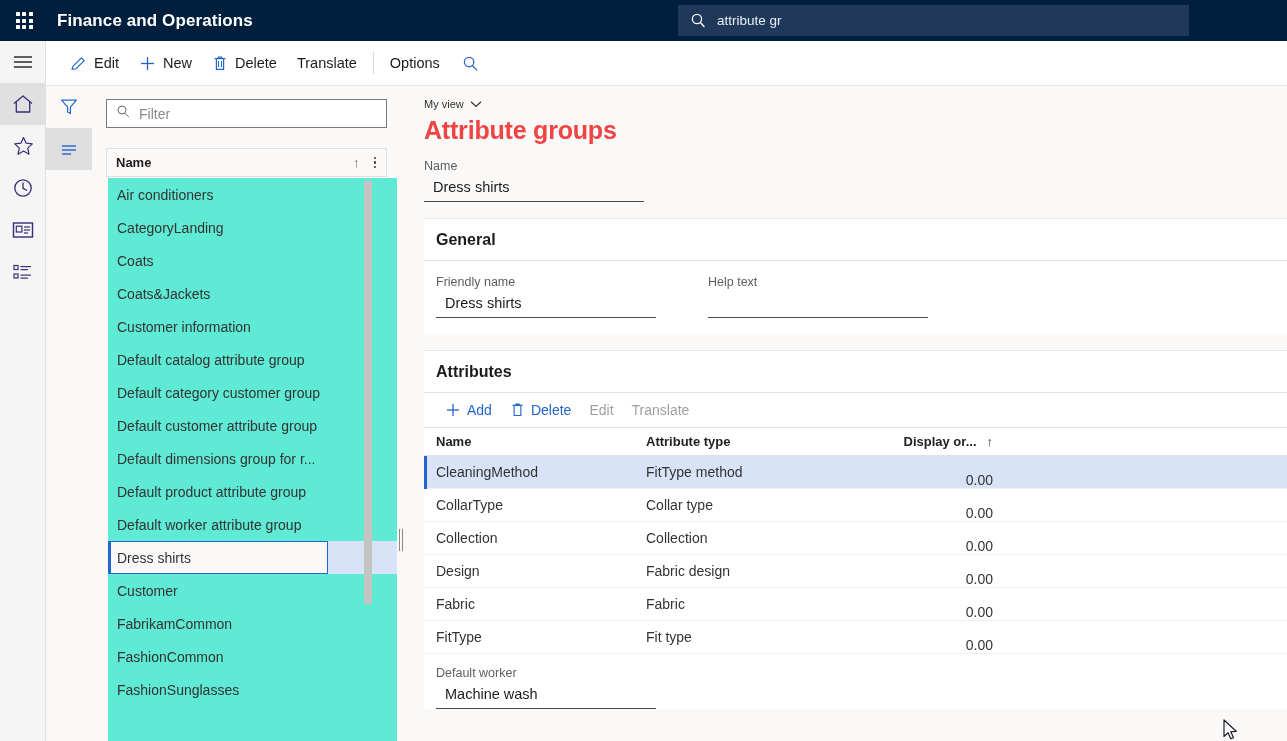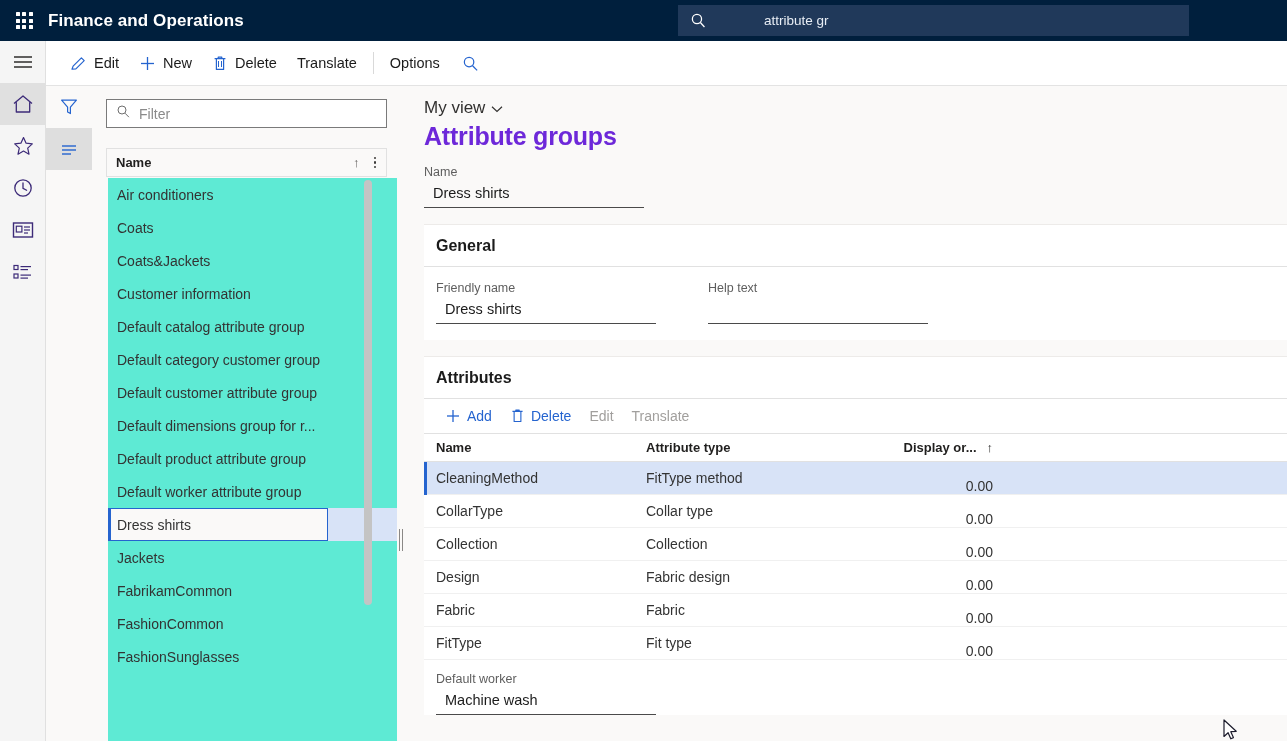--- a/index.html
+++ b/index.html
@@ -21,26 +21,26 @@
     display: flex; align-items: center; justify-content: center;
     cursor: pointer;
   }
   .waffle-grid {
     display: grid; grid-template-columns: repeat(3, 4px);
     grid-template-rows: repeat(3, 4px); gap: 2.5px;
   }
   .waffle-grid i { display: block; width: 4px; height: 4px; background: #ffffff; border-radius: 0.5px; }
   .app-title {
     color: #ffffff; font-size: 17px; font-weight: bold;
-    letter-spacing: 0.1px;
+    margin-left: 9px; letter-spacing: 0.1px;
   }
   .globalsearch {
     position: absolute; left: 678px; top: 5px; width: 511px; height: 31px;
     background: #20395A; display: flex; align-items: center;
-    padding-left: 12px; cursor: text; gap: 47px;
+    padding-left: 12px; cursor: text;
   }
   .gs-icon { width: 17px; height: 17px; margin-right: 10px; flex: none; }
   .gs-text { color: #E8EEF5; font-size: 13.5px; }
 
   
   .rail {
     position: absolute; left: 0; top: 41px; width: 46px; height: 700px;
     background: #F5F5F5; border-right: 1px solid #E0E0E0;
   }
   .rail-btn {
@@ -133,27 +133,27 @@
     display: flex; gap: 1.5px;
   }
   .splitter .grip i { width: 1px; height: 22px; background: #8A8886; display: block; }
 
   
   .main {
     position: absolute; left: 404px; top: 86px; width: 883px; height: 655px;
     background: #FAF9F8; overflow: hidden;
   }
   .myview {
-    margin: 12px 0 0 20px; font-size: 17px; color: #323130;
+    margin: 12px 0 0 20px; font-size: 11px; color: #323130;
     display: inline-flex; align-items: center; cursor: pointer;
   }
   .myview .chev { margin-left: 6px; }
   .pagetitle {
     margin: 4px 9px 0 20px; font-size: 25px; font-weight: bold;
-    color: #6d28d9; letter-spacing: -0.2px;
+    color: #ef4444; letter-spacing: -0.2px;
   }
   .namefield { margin: 14px 0 0 20px; width: 220px; }
   .fl { font-size: 12.5px; color: #5E5E5E; margin-bottom: 4px; }
   .fv {
     font-size: 14.5px; color: #1B1B1B; padding: 2px 0 5px 9px;
     border-bottom: 1px solid #4A4A4A; cursor: text; min-height: 25px;
   }
 
   .card {
     margin-top: 16px; margin-left: 20px; width: 883px;
@@ -347,20 +347,23 @@
         <i></i>
         <i></i>
       </span>
   </div>
 
   <div class="rowwrap" id="listrows">
       <div class="lrow">
         <span class="ltext">Air conditioners</span>
       </div>
       <div class="lrow">
+        <span class="ltext">CategoryLanding</span>
+      </div>
+      <div class="lrow">
         <span class="ltext">Coats</span>
       </div>
       <div class="lrow">
         <span class="ltext">Coats&amp;Jackets</span>
       </div>
       <div class="lrow">
         <span class="ltext">Customer information</span>
       </div>
       <div class="lrow">
         <span class="ltext">Default catalog attribute group</span>
@@ -379,21 +382,21 @@
       </div>
       <div class="lrow">
         <span class="ltext">Default worker attribute group</span>
       </div>
       <div class="lrow selected">
         <div class="selbox"></div>
         <div class="selbar"></div>
         <span class="ltext">Dress shirts</span>
       </div>
       <div class="lrow">
-        <span class="ltext">Jackets</span>
+        <span class="ltext">Customer</span>
       </div>
       <div class="lrow">
         <span class="ltext">FabrikamCommon</span>
       </div>
       <div class="lrow">
         <span class="ltext">FashionCommon</span>
       </div>
       <div class="lrow">
         <span class="ltext">FashionSunglasses</span>
       </div>

